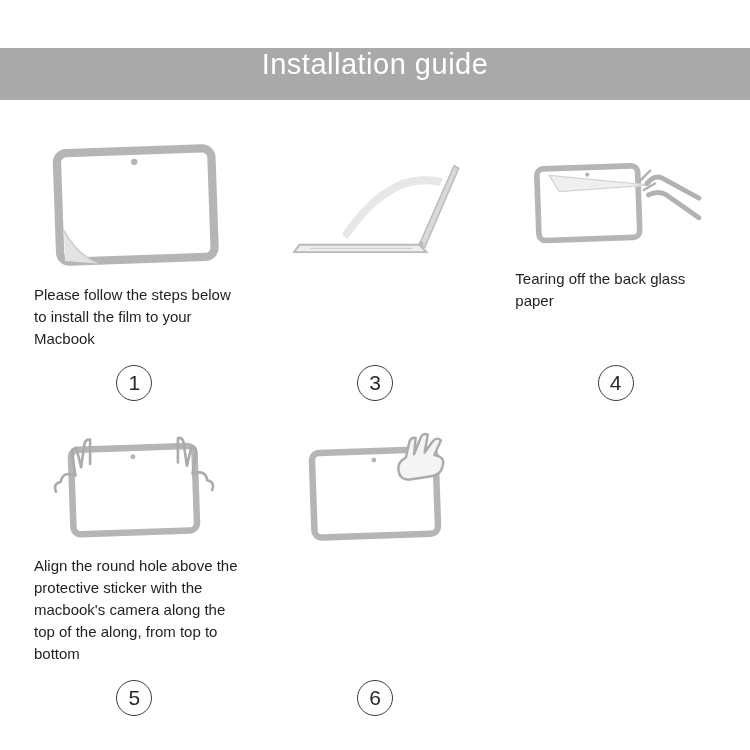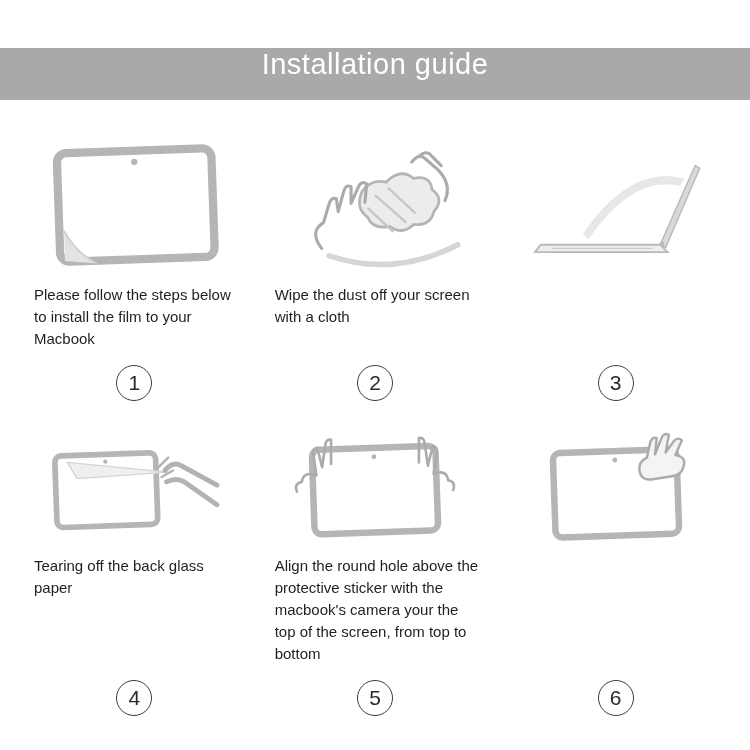--- a/index.html
+++ b/index.html
@@ -71,35 +71,20 @@
             <path d="M33,98 Q46,124 68,135" fill="none" stroke="#cfcfcf" stroke-width="2"></path>
           </g>
         </svg>
       </div>
       <p class="caption">Please follow the steps below to install the film to your Macbook</p>
       <div class="badge">
         <span>1</span>
       </div>
     </div>
 
-    <div class="step row1">
-      <div class="illus">
-        <svg viewBox="0 0 220 150">
-          <path d="M60,128 Q130,152 200,116" stroke="#d6d6d6" stroke-width="6" fill="none" stroke-linecap="round"></path>
-          <path d="M96,58 q10,-14 26,-10 q16,-16 30,-4 q18,-4 20,12 q14,10 2,24 q-4,16 -22,14 q-12,12 -26,2 q-18,4 -24,-10 q-14,-10 -6,-28" fill="#ececec" stroke="#b5b5b5" stroke-width="3"></path>
-          <path d="M110,62 l34,30 M124,54 l30,28 M102,76 l28,26" stroke="#c6c6c6" stroke-width="2.5"></path>
-          <path d="M52,120 q-14,-18 2,-28 l6,-20 q2,-8 8,-6 l2,14 l6,-22 q2,-8 8,-5 l0,18 l8,-18 q3,-7 9,-3 l-2,20" fill="none" stroke="#ababab" stroke-width="3.4" stroke-linecap="round" stroke-linejoin="round"></path>
-          <path d="M150,26 q8,-10 14,-4 l14,12 q16,16 8,34 M158,20 q8,-8 14,0 l10,10" fill="none" stroke="#ababab" stroke-width="3.4" stroke-linecap="round"></path>
-        </svg>
-      </div>
-      <p class="caption">Wipe the dust off your screen with a cloth</p>
-      <div class="badge">
-        <span>2</span>
-      </div>
-    </div>
 
     <div class="step row1">
       <div class="illus">
         <svg viewBox="0 0 220 150">
           <path d="M74,104 Q126,28 184,44 L180,52 Q128,40 80,110 Z" fill="#e7e7e7"></path>
           <path d="M28,116 L158,116 L166,124 L22,124 Z" fill="#eeeeee" stroke="#b9b9b9" stroke-width="2"></path>
           <line x1="40" y1="120" x2="150" y2="120" stroke="#cccccc" stroke-width="1.5"></line>
           <path d="M158,116 L196,30 L201,33 L164,119 Z" fill="#d9d9d9" stroke="#b9b9b9" stroke-width="1.5"></path>
           <circle cx="160" cy="115" r="2.5" fill="#b9b9b9"></circle>
         </svg>
@@ -131,21 +116,21 @@
       <div class="illus">
         <svg viewBox="0 0 220 150">
           <g transform="rotate(-2 110 80)">
             <rect x="34" y="28" width="152" height="104" rx="9" fill="#ffffff" stroke="#b5b5b5" stroke-width="8"></rect>
             <circle cx="110" cy="39" r="3" fill="#b5b5b5"></circle>
           </g>
           <path d="M38,62 q-16,-6 -18,8 q-10,2 -6,12 M38,62 l-4,-26 q-1,-7 5,-8 l6,24 l4,-28 q1,-7 7,-6 l0,30" fill="none" stroke="#ababab" stroke-width="3.2" stroke-linecap="round" stroke-linejoin="round"></path>
           <path d="M182,60 q16,-6 18,8 q10,2 6,12 M182,60 l4,-26 q1,-7 -5,-8 l-6,24 l-4,-28 q-1,-7 -7,-6 l0,30" fill="none" stroke="#ababab" stroke-width="3.2" stroke-linecap="round" stroke-linejoin="round"></path>
         </svg>
       </div>
-      <p class="caption">Align the round hole above the protective sticker with the macbook's camera your the top of the screen, from top to bottom</p>
+      <p class="caption">Align the round hole above the protective sticker with the macbook's camera along the top of the along, from top to bottom</p>
       <div class="badge">
         <span>5</span>
       </div>
     </div>
 
     <div class="step row2">
       <div class="illus">
         <svg viewBox="0 0 220 150">
           <g transform="rotate(-2 110 84)">
             <rect x="34" y="32" width="152" height="104" rx="9" fill="#ffffff" stroke="#b5b5b5" stroke-width="8"></rect>

